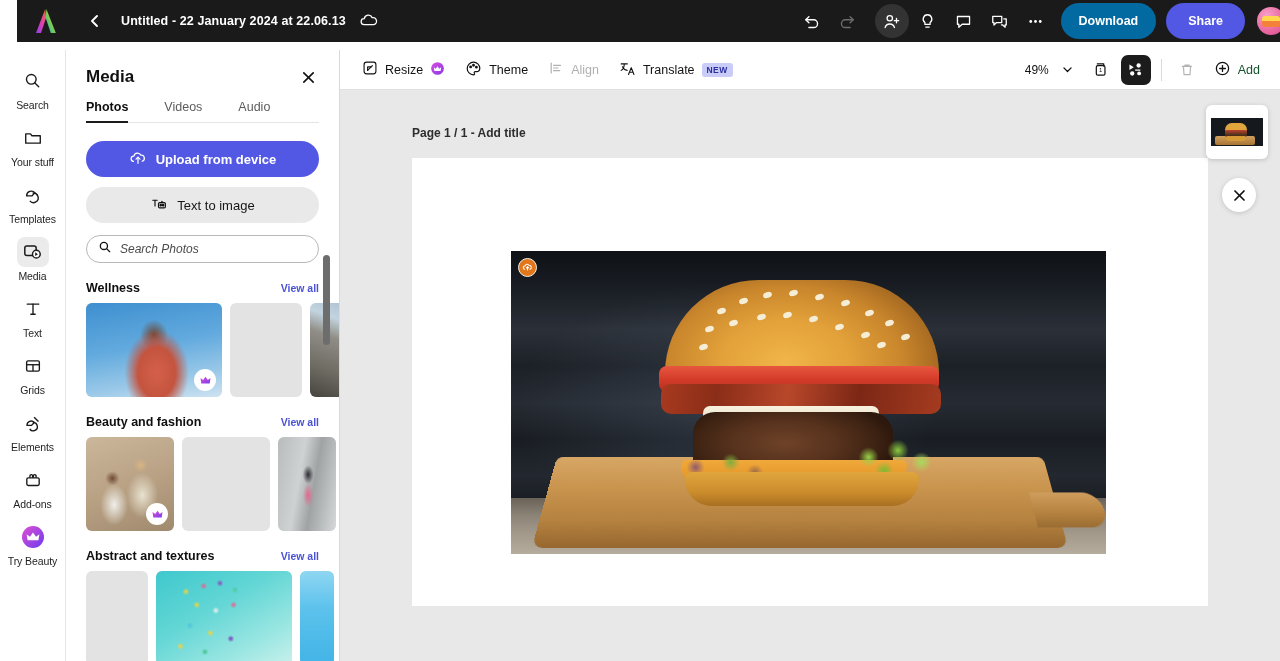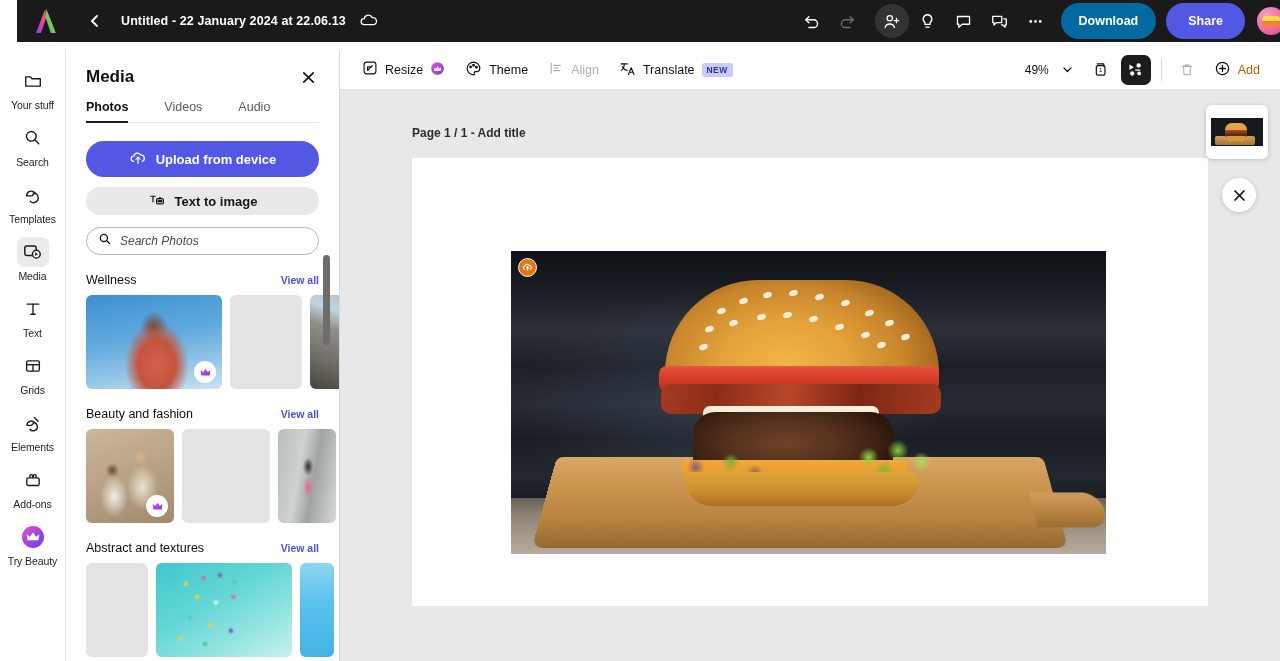--- a/index.html
+++ b/index.html
@@ -91,41 +91,41 @@
     border-bottom: 2px solid transparent; margin-bottom: -1px;
   }
   .tab.active { color: #0d0d0d; font-weight: bold; border-bottom-color: #1a1a1a; }
 
   .btn-upload {
     margin: 18px 20px 0 20px; height: 36px; border-radius: 18px;
     background: #5258e4; color: #fff; font-size: 13px; font-weight: bold;
     display: flex; align-items: center; justify-content: center; gap: 9px; cursor: pointer;
   }
   .btn-t2i {
-    margin: 10px 20px 0 20px; height: 28px; border-radius: 18px;
-    background: #e9e9e9; color: #161616; font-size: 13px; font-weight: bold;
+    margin: 10px 20px 0 20px; height: 36px; border-radius: 18px;
+    background: #e9e9e9; color: #161616; font-size: 13px; font-weight: normal;
     display: flex; align-items: center; justify-content: center; gap: 9px; cursor: pointer;
   }
   .search-box {
     margin: 12px 20px 0 20px; height: 28px; border: 1px solid #b8b8b8;
     border-radius: 14px; display: flex; align-items: center; padding: 0 11px; gap: 8px;
     cursor: text;
   }
   .search-box input {
     border: none; outline: none; font-size: 12px; font-style: italic;
     color: #3a3a3a; background: transparent; width: 100%;
     font-family: "Liberation Sans", sans-serif;
   }
   .search-box input::placeholder { color: #4a4a4a; font-style: italic; }
 
   .section { margin-top: 18px; }
   .section-head {
     display: flex; align-items: baseline; padding: 0 20px; margin-bottom: 8px;
   }
-  .section-title { font-size: 12.5px; font-weight: normal; color: #0f0f0f; }
+  .section-title { font-size: 12.5px; font-weight: bold; color: #0f0f0f; }
   .view-all { margin-left: auto; font-size: 10.5px; font-weight: bold; color: #4a53d6; cursor: pointer; }
   .thumb-row { display: flex; gap: 8px; padding-left: 20px; }
   .thumb {
     width: 136px; height: 94px; border-radius: 6px; background: #e3e3e3;
     flex: 0 0 auto; position: relative; overflow: hidden; cursor: pointer;
   }
   .thumb.w88 { width: 88px; }
   .thumb.w52 { width: 52px; }
   .thumb.w72 { width: 72px; }
   .thumb.w58 { width: 58px; }
@@ -205,21 +205,21 @@
   }
   .toolbar-right { margin-left: auto; display: flex; align-items: center; gap: 4px; }
   .zoom-val { font-size: 12px; color: #131313; }
   .ic-btn {
     width: 30px; height: 30px; border-radius: 7px; display: flex;
     align-items: center; justify-content: center; cursor: pointer;
   }
   .ic-btn.dark { background: #1c1c1c; }
   .divider-v { width: 1px; height: 22px; background: #d9d9d9; margin: 0 6px; }
   .add-btn { display: flex; align-items: center; gap: 7px; font-size: 12.5px;
-    color: #a16207; cursor: pointer; padding: 0 8px; height: 30px; }
+    color: #14532d; cursor: pointer; padding: 0 8px; height: 30px; }
 
   
   .canvas-area {
     position: absolute; top: 90px; left: 340px; width: 940px; height: 571px;
     background: #e8e8e8; overflow: hidden;
   }
   .page-label {
     position: absolute; top: 36px; left: 72px;
     font-size: 12px; font-weight: bold; color: #2d2d2d; cursor: pointer;
   }
@@ -443,35 +443,35 @@
       <div class="avatar">
         <div class="avatar-inner"></div>
       </div>
     </div>
   </div>
 
   <div class="rail">
 
     <div class="rail-item">
       <div class="rail-ico">
-        <svg width="20" height="20" viewBox="0 0 22 22" fill="none" stroke="#1a1a1a" stroke-width="1.5" stroke-linejoin="round">
-            <path d="M3 6.5 h5.2 l1.6 2 H19 v8.2 H3 Z"></path>
-          </svg>
-      </div>
-      <div class="rail-label">Your stuff</div>
-    </div>
-
-    <div class="rail-item">
-      <div class="rail-ico">
         <svg width="19" height="19" viewBox="0 0 22 22" fill="none" stroke="#1a1a1a" stroke-width="1.6" stroke-linecap="round">
             <circle cx="9.6" cy="9.6" r="5.6"></circle>
             <line x1="13.8" y1="13.8" x2="18.2" y2="18.2"></line>
           </svg>
       </div>
       <div class="rail-label">Search</div>
+    </div>
+
+    <div class="rail-item">
+      <div class="rail-ico">
+        <svg width="20" height="20" viewBox="0 0 22 22" fill="none" stroke="#1a1a1a" stroke-width="1.5" stroke-linejoin="round">
+            <path d="M3 6.5 h5.2 l1.6 2 H19 v8.2 H3 Z"></path>
+          </svg>
+      </div>
+      <div class="rail-label">Your stuff</div>
     </div>
 
     <div class="rail-item">
       <div class="rail-ico">
         <svg width="20" height="20" viewBox="0 0 22 22" fill="none" stroke="#1a1a1a" stroke-width="1.5" stroke-linejoin="round">
             <path d="M4 12 a5.2 5.2 0 0 1 9-3.6 l-3 3.6 Z"></path>
             <path d="M10.5 9 a5.2 5.2 0 1 1-3 8.4"></path>
           </svg>
       </div>
       <div class="rail-label">Templates</div>

